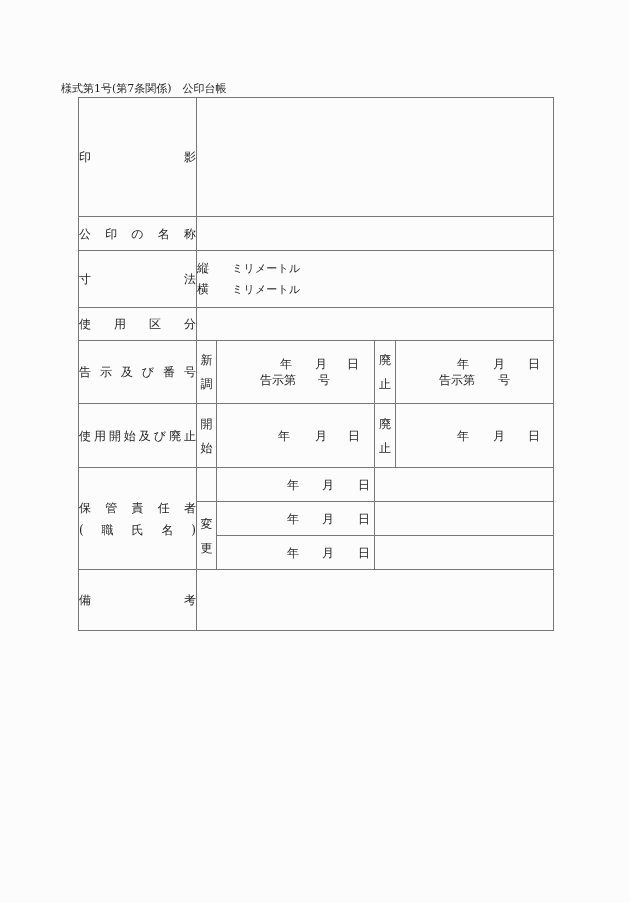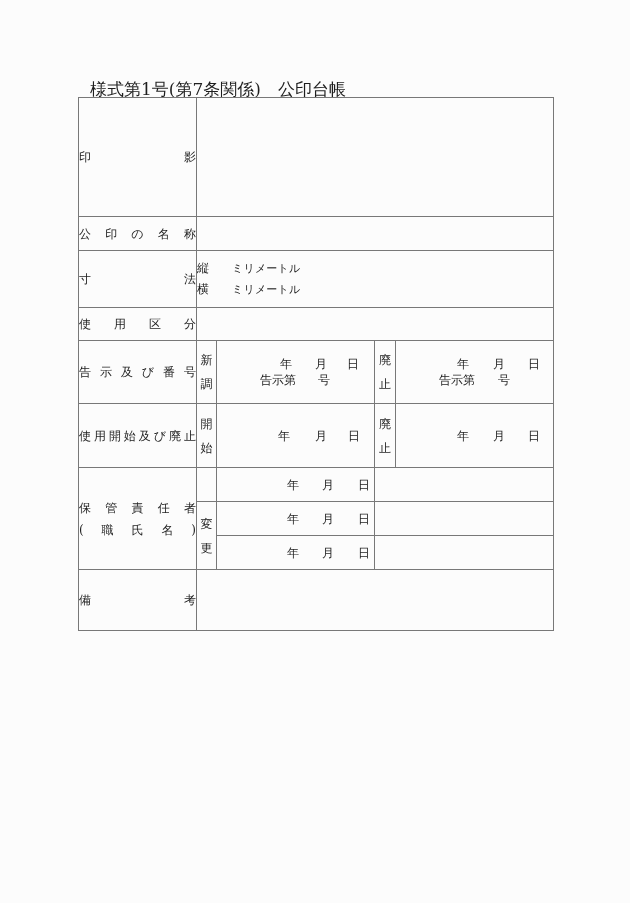--- a/index.html
+++ b/index.html
@@ -2,22 +2,22 @@
 <html><head>
 <meta charset="utf-8">
 <style>
   html, body { margin: 0; padding: 0; }
   body {
     width: 630px; height: 903px; position: relative; overflow: hidden;
     background: #fcfcfc; color: #1e1e1e;
     font-family: "DejaVu Serif", "Liberation Serif", serif;
   }
   .doc-title {
-    position: absolute; left: 90px; top: 81px;
-    font-size: 17px; line-height: 16px; white-space: pre; text-align: center;
+    position: absolute; left: 61px; top: 81px;
+    font-size: 11px; line-height: 16px; white-space: pre; text-align: center;
   }
   table.ledger {
     position: absolute; left: 78px; top: 97px;
     width: 475px; border-collapse: collapse; table-layout: fixed;
   }
   table.ledger td {
     border: 1px solid #787878; padding: 0;
     font-size: 12px; vertical-align: middle;
   }
   td.label { padding: 0 6px 0 7px; }

